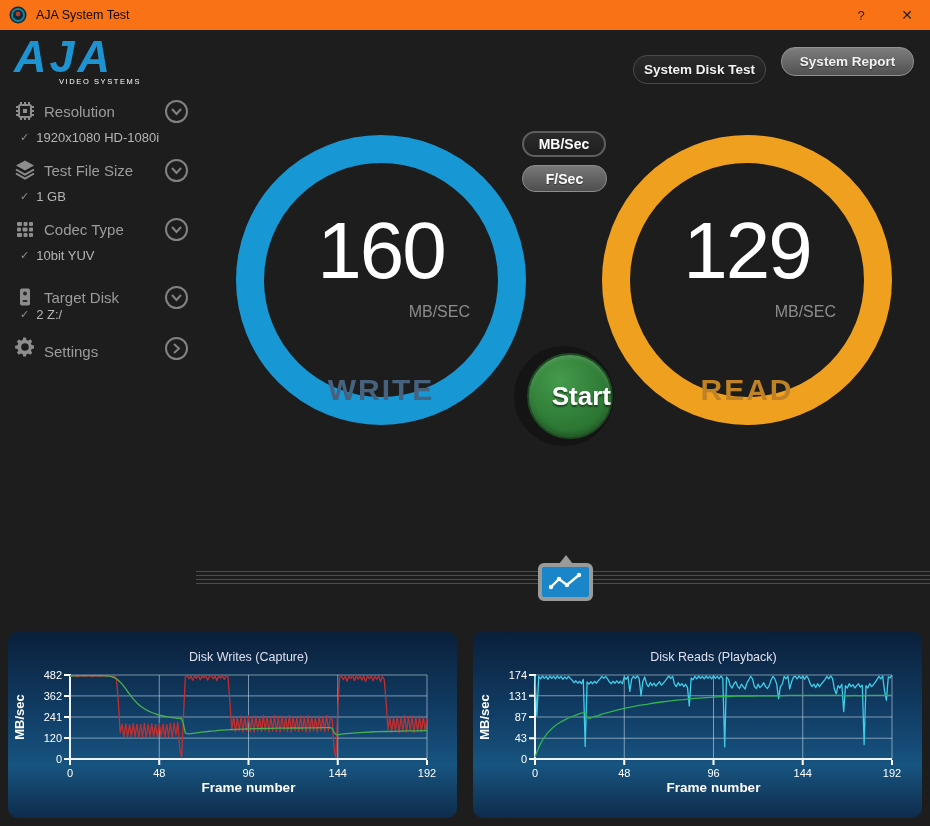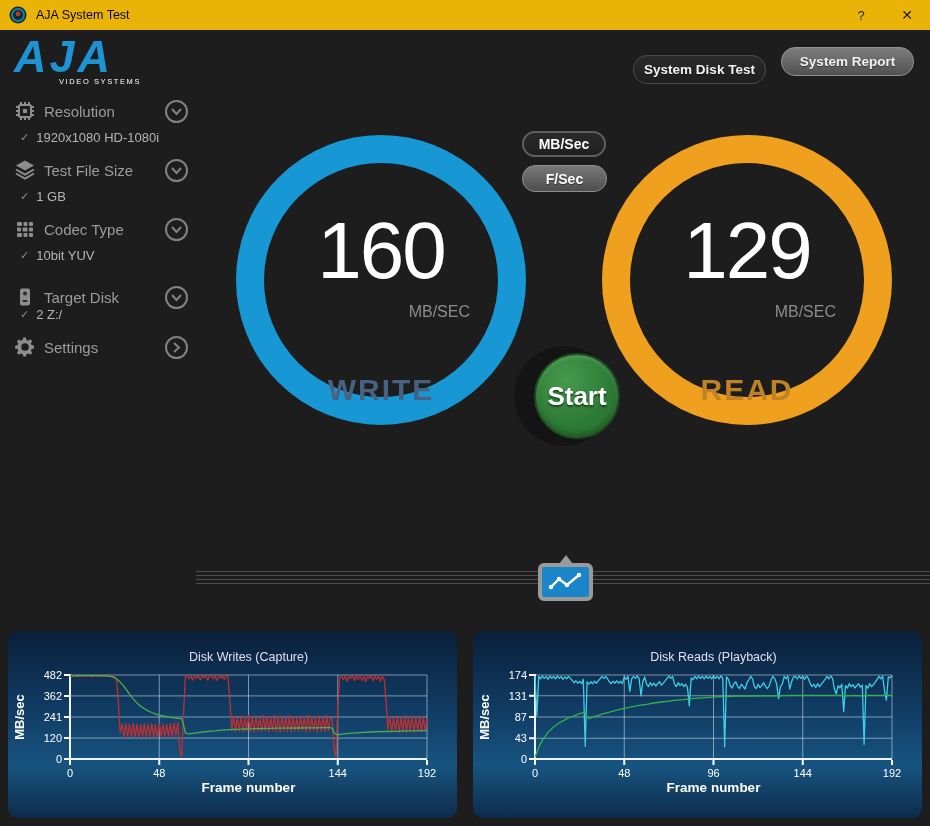--- a/index.html
+++ b/index.html
@@ -1,21 +1,21 @@
 <!DOCTYPE html>
 <html><head>
 <meta charset="utf-8">
 <style>
   * { margin:0; padding:0; box-sizing:border-box; }
   html,body { background:#000; }
   body { width:930px; height:826px; font-family:"Liberation Sans", sans-serif; }
   .window { position:relative; width:930px; height:826px; background:#1d1d1d; overflow:hidden; }
 
   
-  .titlebar { position:absolute; top:0; left:0; width:930px; height:30px; background:#eab308; display:flex; align-items:center; }
+  .titlebar { position:absolute; top:0; left:0; width:930px; height:30px; background:#f97316; display:flex; align-items:center; }
   .win-title { margin-left:9px; font-size:12.5px; color:#0a0a0a; }
   .tb-spacer { flex:1; }
   .tb-btn { width:46px; height:30px; display:flex; align-items:center; justify-content:center; color:#222; cursor:pointer; }
   .tb-help { font-size:13px; }
   .tb-close { font-size:14px; }
 
   .content { position:absolute; top:30px; left:0; width:864px; height:796px; }
 
   
   .logo { position:absolute; left:14px; top:4px; width:170px; height:56px; }
@@ -47,24 +47,24 @@
   .gauge { position:absolute; top:105px; width:290px; height:290px; }
   .gauge-write { left:236px; }
   .gauge-read  { left:602px; }
   .ring { position:absolute; inset:0; border-radius:50%; border-style:solid; border-width:28px; }
   .g-value { position:absolute; top:76px; left:0; width:100%; text-align:center; font-size:80px; color:#ffffff; letter-spacing:-2px; line-height:1; }
   .g-unit { position:absolute; top:168px; left:0; width:234px; text-align:right; font-size:16px; color:#8c8c8c; }
   .g-label { position:absolute; top:238px; left:0; width:100%; text-align:center; font-size:30px; font-weight:bold; letter-spacing:2px; }
 
   
   .start-outer { position:absolute; left:514px; top:316px; width:100px; height:100px; border-radius:50%; background:#141414; cursor:pointer; }
-  .start-inner { position:absolute; left:20px; top:7px; width:86px; height:86px; border-radius:50%;
+  .start-inner { position:absolute; left:13px; top:7px; width:86px; height:86px; border-radius:50%;
     background:radial-gradient(circle at 38% 30%, #459a4d 0%, #2f7c36 55%, #266b2d 100%);
     border:2px solid #1d4a22; box-shadow:inset 0 2px 4px rgba(255,255,255,.18), inset 0 -3px 5px rgba(0,0,0,.25);
-    display:flex; align-items:center; justify-content:center; }
+    display:flex; align-items:center; justify-content:flex-end; }
   .start-inner span { font-size:26px; font-weight:bold; color:#fff; text-shadow:0 2px 2px rgba(0,0,0,.5); }
 
   
   .divline { position:absolute; left:196px; width:734px; height:1px; background:#4c4c4c; }
   .chart-toggle { position:absolute; left:538px; top:525px; width:55px; height:46px; cursor:pointer; }
   .ct-pointer { position:absolute; left:21px; top:0; width:0; height:0; border-left:7px solid transparent; border-right:7px solid transparent; border-bottom:9px solid #9a9a9a; }
   .ct-box { position:absolute; left:0; top:8px; width:55px; height:38px; background:#1a85c8; border:4px solid #9a9a9a; border-radius:6px;
     display:flex; align-items:center; justify-content:center; }
 
   
@@ -179,21 +179,21 @@
         <svg width="19" height="19" viewBox="0 0 19 19" fill="none" stroke="#828282" stroke-width="2">
             <polyline points="5,7 9.5,12 14,7"></polyline>
           </svg>
       </span>
     </div>
     <div class="side-value" style="top:277px;">
       <span class="check">✓</span>
       <span class="val-text">2 Z:/</span>
     </div>
 
-    <div class="side-item" style="top:304px;">
+    <div class="side-item" style="top:304px;align-items:flex-end;">
       <span class="side-ico">
         <svg width="24" height="24" viewBox="0 0 24 24">
           <path fill-rule="evenodd" fill="#8d8d8d" d="M12 8.2a3.8 3.8 0 1 0 0 7.6 3.8 3.8 0 0 0 0-7.6zM21 13.4v-2.8l-2.5-.5a6.8 6.8 0 0 0-.7-1.7l1.4-2.1-2-2-2.1 1.4c-.5-.3-1.1-.5-1.7-.7L13 2.6h-2.8l-.5 2.5c-.6.2-1.2.4-1.7.7L5.9 4.4l-2 2 1.4 2.1c-.3.5-.5 1.1-.7 1.7l-2.5.5v2.8l2.5.5c.2.6.4 1.2.7 1.7l-1.4 2.1 2 2 2.1-1.4c.5.3 1.1.5 1.7.7l.5 2.5H13l.5-2.5c.6-.2 1.2-.4 1.7-.7l2.1 1.4 2-2-1.4-2.1c.3-.5.5-1.1.7-1.7l2.4-.5z"></path>
         </svg>
       </span>
       <span class="side-label">Settings</span>
       <span class="chev">
         <svg width="19" height="19" viewBox="0 0 19 19" fill="none" stroke="#828282" stroke-width="2">
             <polyline points="7,5 12,9.5 7,14"></polyline>
           </svg>

